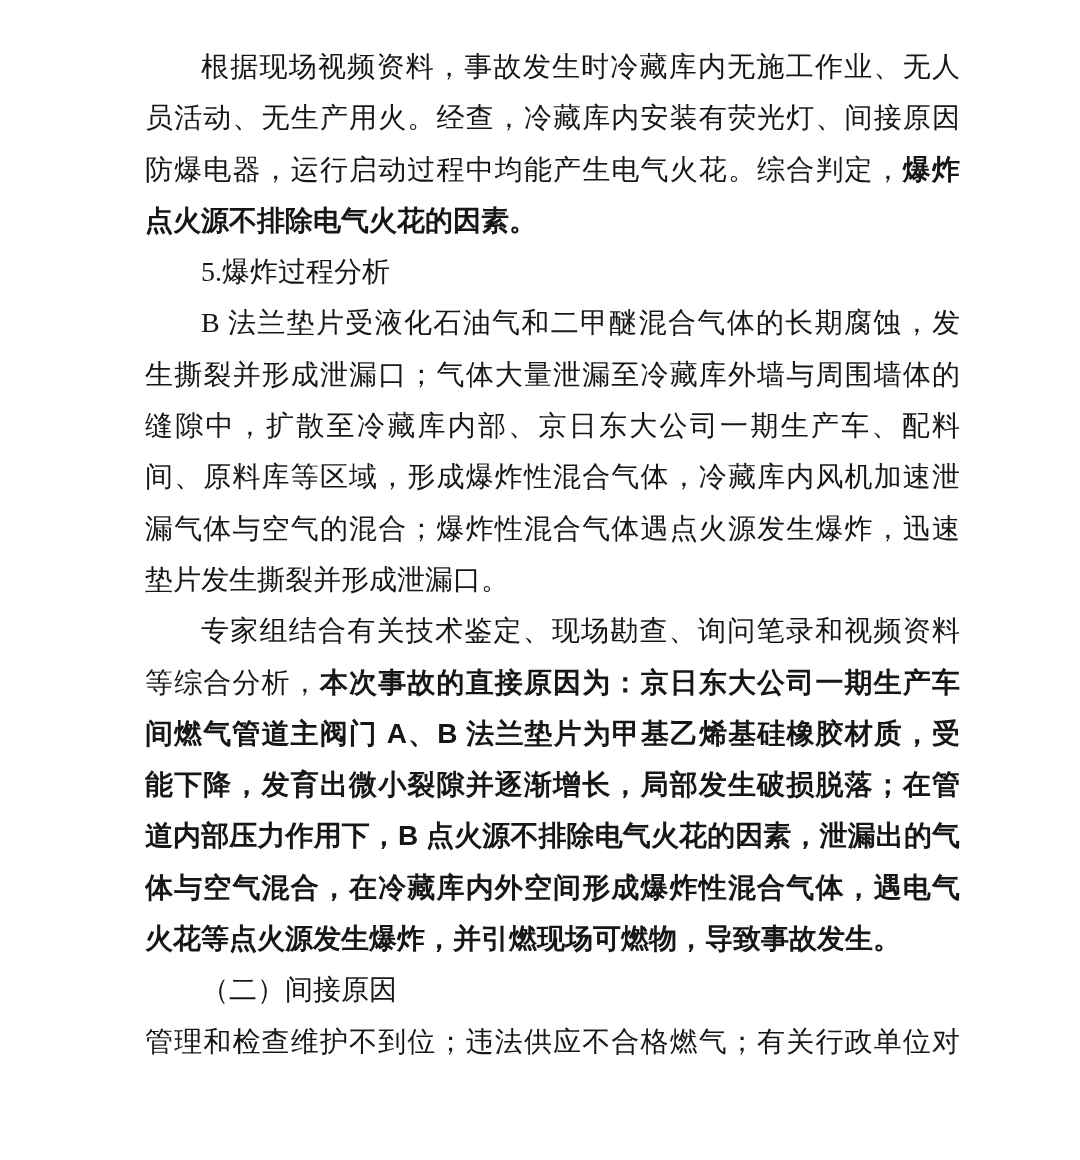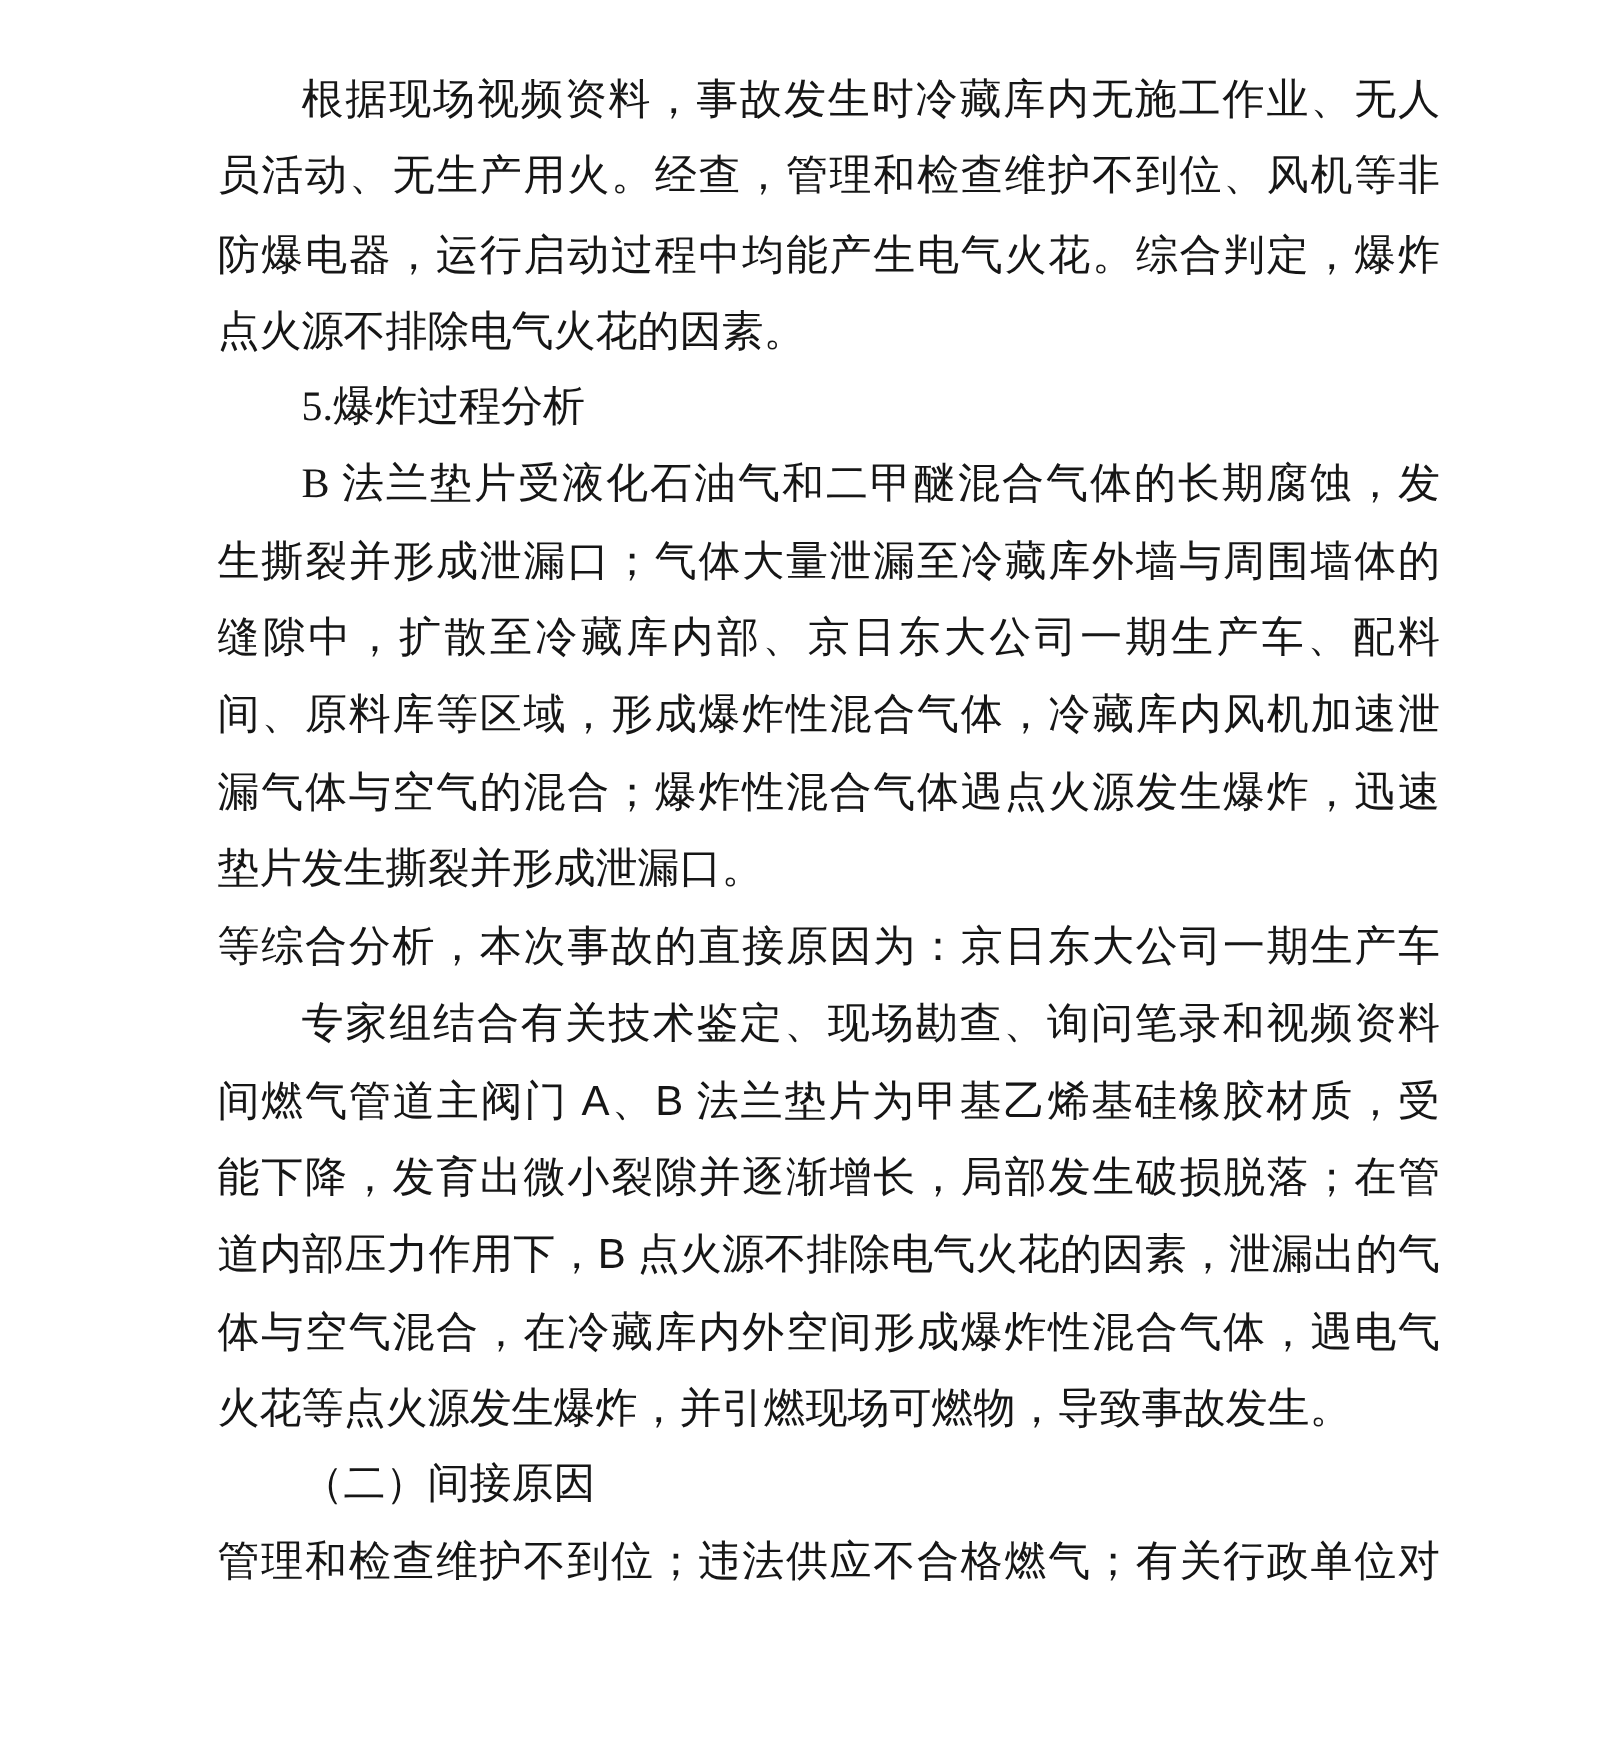--- a/index.html
+++ b/index.html
@@ -39,41 +39,41 @@
   }
   .line.indent {
     text-indent: 56px;
   }
   .seg-regular {
     font-family: "Liberation Serif", "DejaVu Serif", serif;
     font-weight: 400;
   }
   .seg-bold {
     font-family: "Liberation Sans", "DejaVu Sans", sans-serif;
-    font-weight: 400;
+    font-weight: 700;
   }
 </style>
 </head>
 <body>
 
 <div class="page">
   <div id="doc-body">
       <div class="line indent justify"><span class="seg-regular">根据现场视频资料，事故发生时冷藏库内无施工作业、无人</span></div>
-      <div class="line justify"><span class="seg-regular">员活动、无生产用火。经查，管理和检查维护不到位、风机等非</span></div>
+      <div class="line justify"><span class="seg-regular">员活动、无生产用火。经查，冷藏库内安装有荧光灯、间接原因</span></div>
       <div class="line justify"><span class="seg-regular">防爆电器，运行启动过程中均能产生电气火花。综合判定，</span><span class="seg-bold">爆炸</span></div>
       <div class="line"><span class="seg-bold">点火源不排除电气火花的因素。</span></div>
       <div class="line indent"><span class="seg-regular">5.爆炸过程分析</span></div>
       <div class="line indent justify"><span class="seg-regular">B 法兰垫片受液化石油气和二甲醚混合气体的长期腐蚀，发</span></div>
       <div class="line justify"><span class="seg-regular">生撕裂并形成泄漏口；气体大量泄漏至冷藏库外墙与周围墙体的</span></div>
       <div class="line justify"><span class="seg-regular">缝隙中，扩散至冷藏库内部、京日东大公司一期生产车、配料</span></div>
       <div class="line justify"><span class="seg-regular">间、原料库等区域，形成爆炸性混合气体，冷藏库内风机加速泄</span></div>
       <div class="line justify"><span class="seg-regular">漏气体与空气的混合；爆炸性混合气体遇点火源发生爆炸，迅速</span></div>
       <div class="line"><span class="seg-regular">垫片发生撕裂并形成泄漏口。</span></div>
+      <div class="line indent justify"><span class="seg-regular">专家组结合有关技术鉴定、现场勘查、询问笔录和视频资料</span></div>
       <div class="line justify"><span class="seg-regular">等综合分析，</span><span class="seg-bold">本次事故的直接原因为：京日东大公司一期生产车</span></div>
-      <div class="line indent justify"><span class="seg-regular">专家组结合有关技术鉴定、现场勘查、询问笔录和视频资料</span></div>
       <div class="line justify"><span class="seg-bold">间燃气管道主阀门 A、B 法兰垫片为甲基乙烯基硅橡胶材质，受</span></div>
       <div class="line justify"><span class="seg-bold">能下降，发育出微小裂隙并逐渐增长，局部发生破损脱落；在管</span></div>
       <div class="line justify"><span class="seg-bold">道内部压力作用下，B 点火源不排除电气火花的因素，泄漏出的气</span></div>
       <div class="line justify"><span class="seg-bold">体与空气混合，在冷藏库内外空间形成爆炸性混合气体，遇电气</span></div>
       <div class="line"><span class="seg-bold">火花等点火源发生爆炸，并引燃现场可燃物，导致事故发生。</span></div>
       <div class="line indent"><span class="seg-regular">（二）间接原因</span></div>
       <div class="line justify"><span class="seg-regular">管理和检查维护不到位；违法供应不合格燃气；有关行政单位对</span></div>
     </div>
 </div>
 

